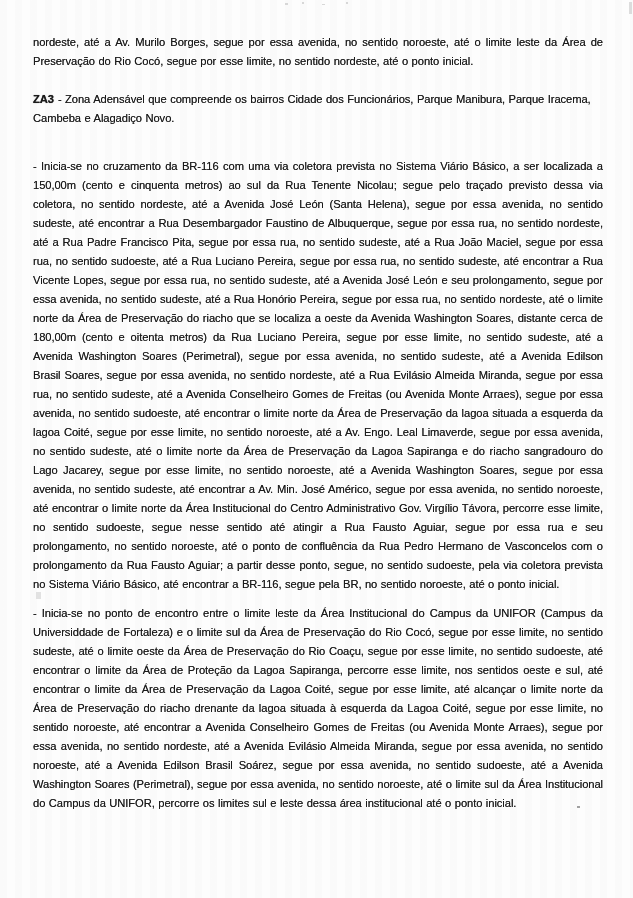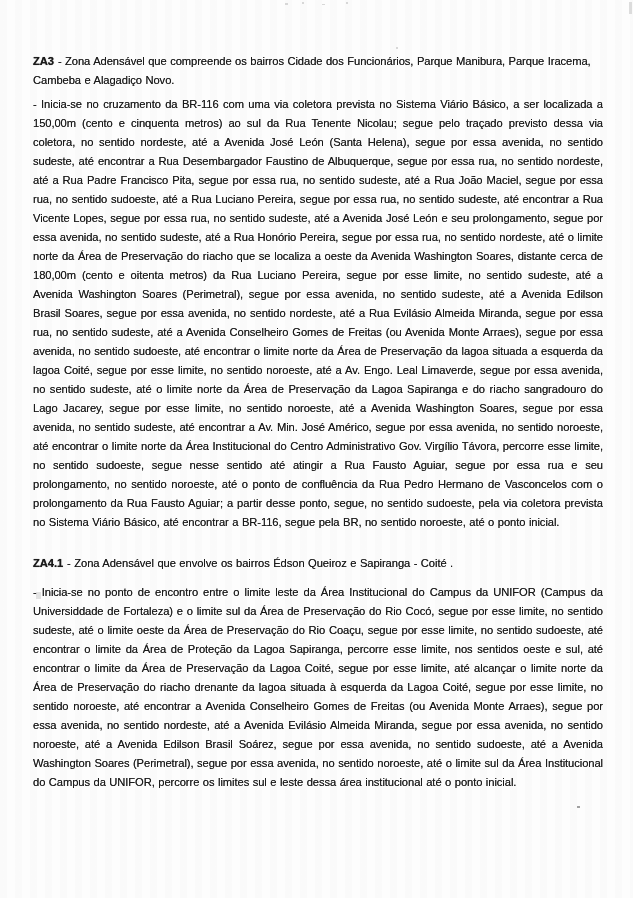--- a/index.html
+++ b/index.html
@@ -34,21 +34,21 @@
     word-spacing: 0.5px;
   }
   .heading { text-align: left; }
   .heading .code {
     font-weight: bold;
     margin-right: 4px;
     text-shadow: 0 0 0.7px rgba(10,10,10,0.9);
     text-align: center;
   }
   .mt-gap-1 { margin-top: 19px; }
-  .mt-gap-2 { margin-top: 5px; }
+  .mt-gap-2 { margin-top: 29px; }
   .mt-gap-3 { margin-top: 22px; }
   .mt-gap-4 { margin-top: 10px; }
 
   
   .artifact {
     position: absolute;
     background: #b9b9b9;
     opacity: 0.55;
     pointer-events: none;
   }
@@ -59,26 +59,26 @@
   .speck-e { left: 396px; top: 47px; width: 2px;  height: 2px; }
   .edge-mark-right { left: 629px; top: 2px; width: 3px; height: 12px; background: #cfcfcf; opacity: 0.7; }
   .margin-smudge { left: 36px; top: 592px; width: 5px; height: 7px; background: #c8c8c8; opacity: 0.5; }
   .tick-mark { left: 577px; top: 806px; width: 3px; height: 2px; background: #8a8a8a; opacity: 0.8; }
 </style>
 </head>
 <body>
 
 <div class="page">
 
+  <p class="body-text">nordeste, até a Av. Murilo Borges, segue por essa avenida, no sentido noroeste, até o limite leste da Área de Preservação do Rio Cocó, segue por esse limite, no sentido nordeste, até o ponto inicial.</p>
 
   <p class="heading mt-gap-1"><span class="code">ZA3</span><span>- Zona Adensável que compreende os bairros Cidade dos Funcionários, Parque Manibura, Parque Iracema, Cambeba e Alagadiço Novo.</span></p>
 
   <p class="body-text mt-gap-2">- Inicia-se no cruzamento da BR-116 com uma via coletora prevista no Sistema Viário Básico, a ser localizada a 150,00m (cento e cinquenta metros) ao sul da Rua Tenente Nicolau; segue pelo traçado previsto dessa via coletora, no sentido nordeste, até a Avenida José León (Santa Helena), segue por essa avenida, no sentido sudeste, até encontrar a Rua Desembargador Faustino de Albuquerque, segue por essa rua, no sentido nordeste, até a Rua Padre Francisco Pita, segue por essa rua, no sentido sudeste, até a Rua João Maciel, segue por essa rua, no sentido sudoeste, até a Rua Luciano Pereira, segue por essa rua, no sentido sudeste, até encontrar a Rua Vicente Lopes, segue por essa rua, no sentido sudeste, até a Avenida José León e seu prolongamento, segue por essa avenida, no sentido sudeste, até a Rua Honório Pereira, segue por essa rua, no sentido nordeste, até o limite norte da Área de Preservação do riacho que se localiza a oeste da Avenida Washington Soares, distante cerca de 180,00m (cento e oitenta metros) da Rua Luciano Pereira, segue por esse limite, no sentido sudeste, até a Avenida Washington Soares (Perimetral), segue por essa avenida, no sentido sudeste, até a Avenida Edilson Brasil Soares, segue por essa avenida, no sentido nordeste, até a Rua Evilásio Almeida Miranda, segue por essa rua, no sentido sudeste, até a Avenida Conselheiro Gomes de Freitas (ou Avenida Monte Arraes), segue por essa avenida, no sentido sudoeste, até encontrar o limite norte da Área de Preservação da lagoa situada a esquerda da lagoa Coité, segue por esse limite, no sentido noroeste, até a Av. Engo. Leal Limaverde, segue por essa avenida, no sentido sudeste, até o limite norte da Área de Preservação da Lagoa Sapiranga e do riacho sangradouro do Lago Jacarey, segue por esse limite, no sentido noroeste, até a Avenida Washington Soares, segue por essa avenida, no sentido sudeste, até encontrar a Av. Min. José Américo, segue por essa avenida, no sentido noroeste, até encontrar o limite norte da Área Institucional do Centro Administrativo Gov. Virgílio Távora, percorre esse limite, no sentido sudoeste, segue nesse sentido até atingir a Rua Fausto Aguiar, segue por essa rua e seu prolongamento, no sentido noroeste, até o ponto de confluência da Rua Pedro Hermano de Vasconcelos com o prolongamento da Rua Fausto Aguiar; a partir desse ponto, segue, no sentido sudoeste, pela via coletora prevista no Sistema Viário Básico, até encontrar a BR-116, segue pela BR, no sentido noroeste, até o ponto inicial.</p>
 
-  <p class="heading mt-gap-3"><span class="code">ZA4.1</span><span>- Zona Adensável que envolve os bairros Édson Queiroz e Sapiranga - Coité .</span></p>
 
   <p class="body-text mt-gap-4">- Inicia-se no ponto de encontro entre o limite leste da Área Institucional do Campus da UNIFOR (Campus da Universiddade de Fortaleza) e o limite sul da Área de Preservação do Rio Cocó, segue por esse limite, no sentido sudeste, até o limite oeste da Área de Preservação do Rio Coaçu, segue por esse limite, no sentido sudoeste, até encontrar o limite da Área de Proteção da Lagoa Sapiranga, percorre esse limite, nos sentidos oeste e sul, até encontrar o limite da Área de Preservação da Lagoa Coité, segue por esse limite, até alcançar o limite norte da Área de Preservação do riacho drenante da lagoa situada à esquerda da Lagoa Coité, segue por esse limite, no sentido noroeste, até encontrar a Avenida Conselheiro Gomes de Freitas (ou Avenida Monte Arraes), segue por essa avenida, no sentido nordeste, até a Avenida Evilásio Almeida Miranda, segue por essa avenida, no sentido noroeste, até a Avenida Edilson Brasil Soárez, segue por essa avenida, no sentido sudoeste, até a Avenida Washington Soares (Perimetral), segue por essa avenida, no sentido noroeste, até o limite sul da Área Institucional do Campus da UNIFOR, percorre os limites sul e leste dessa área institucional até o ponto inicial.</p>
 
   <span class="artifact speck-a"></span>
   <span class="artifact speck-b"></span>
   <span class="artifact speck-c"></span>
   <span class="artifact speck-d"></span>
   <span class="artifact speck-e"></span>
   <span class="artifact edge-mark-right"></span>
   <span class="artifact margin-smudge"></span>

